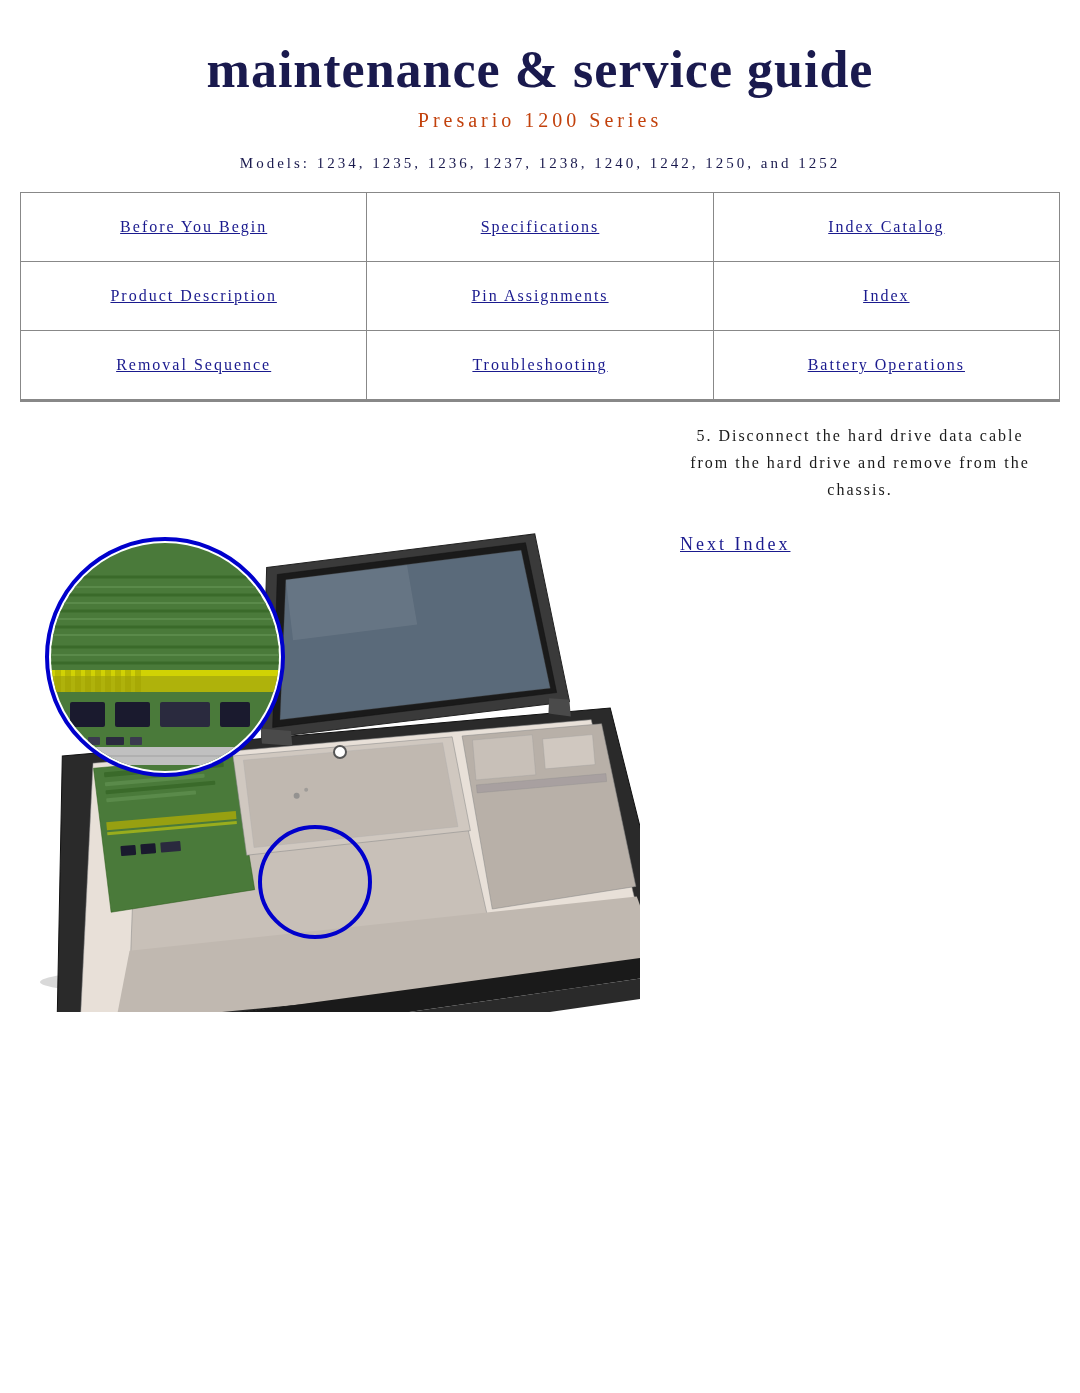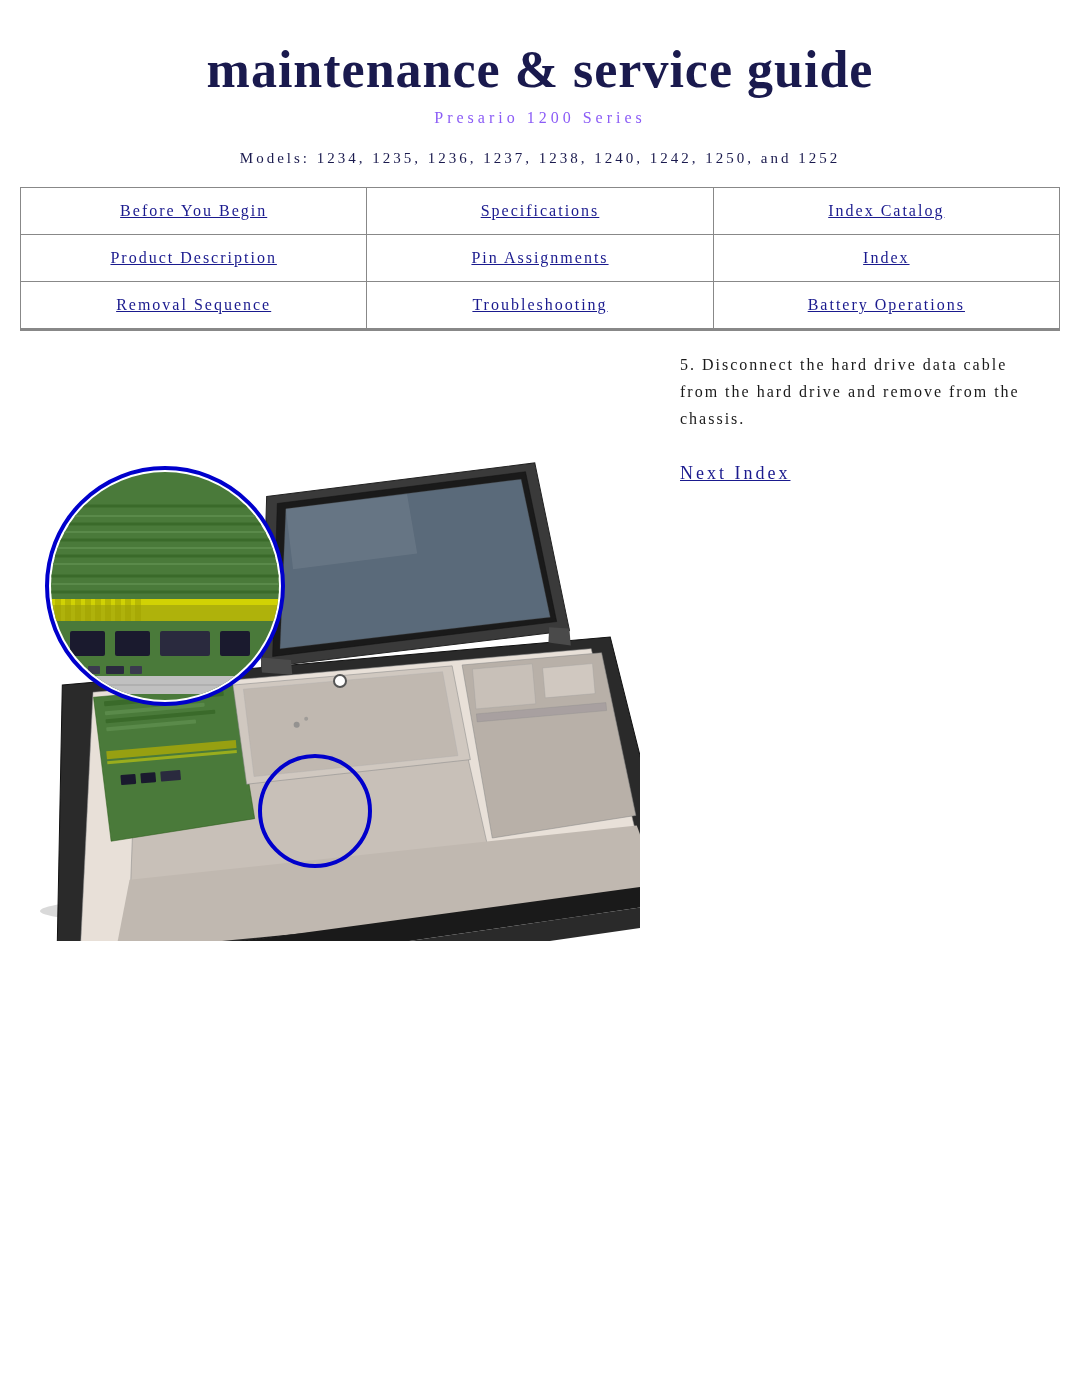--- a/index.html
+++ b/index.html
@@ -30,22 +30,22 @@
     .main-title {
       font-size: 52px;
       font-weight: bold;
       color: #1a1a4e;
       font-family: Georgia, serif;
       letter-spacing: 1px;
       margin-bottom: 10px;
     }
 
     .subtitle-series {
-      font-size: 16px;
-      color: #8b5cf6;
+      font-size: 20px;
+      color: #c2410c;
       letter-spacing: 4px;
       margin-bottom: 2px;
     }
 
     .subtitle-models {
       font-size: 15px;
       color: #1a1a4e;
       letter-spacing: 3px;
       margin-bottom: 20px;
       margin-top: 23px;
@@ -53,21 +53,21 @@
 
     .nav-table {
       width: 100%;
       border-collapse: collapse;
       border: 1px solid #888;
       margin-bottom: 0;
     }
 
     .nav-table td {
       border: 1px solid #888;
-      padding: 14px 16px;
+      padding: 25px 16px;
       text-align: center;
       width: 33.33%;
     }
 
     .nav-table a {
       color: #1a1a8e;
       text-decoration: underline;
       font-size: 16px;
       letter-spacing: 2px;
       font-family: Georgia, serif;
@@ -102,20 +102,21 @@
       padding: 10px 20px;
     }
 
     .step-description {
       font-size: 16px;
       color: #1a1a1a;
       letter-spacing: 2px;
       line-height: 1.7;
       margin-bottom: 30px;
       font-family: Georgia, serif;
+      text-align: center;
     }
 
     .next-step-link {
       color: #1a1a8e;
       text-decoration: underline;
       font-size: 18px;
       letter-spacing: 3px;
       font-family: Georgia, serif;
       cursor: pointer;
     }

